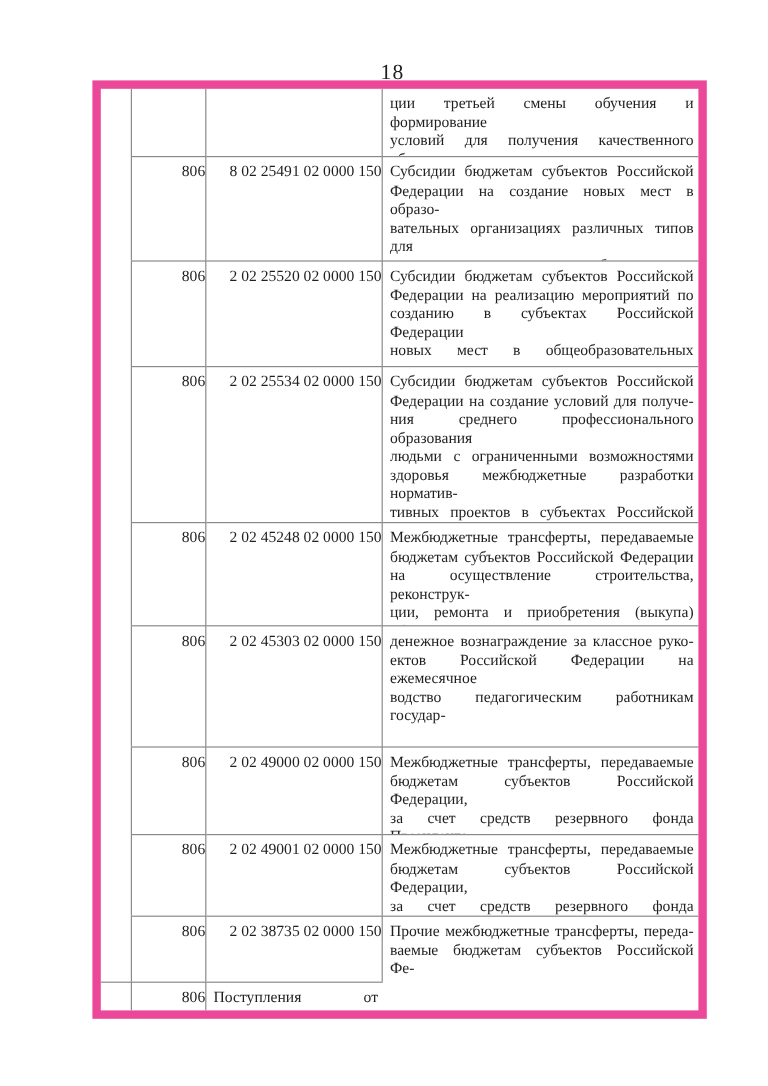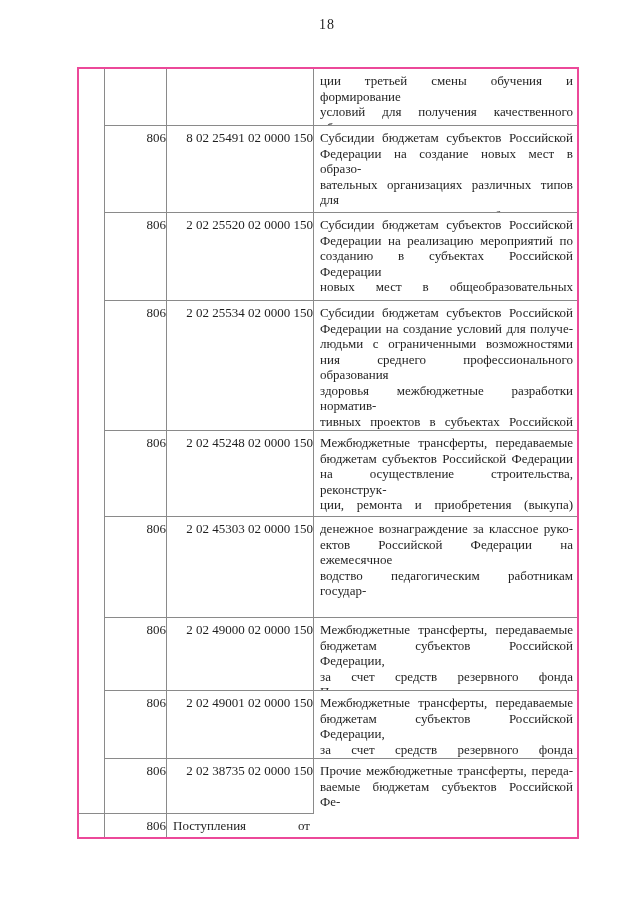--- a/index.html
+++ b/index.html
@@ -10,36 +10,36 @@
   body {
     width: 640px;
     height: 905px;
     position: relative;
     font-family: "Liberation Serif", "DejaVu Serif", serif;
     color: #1f1f1f;
     overflow: hidden;
   }
   .page-number {
     position: absolute;
-    top: 17px;
+    top: 50px;
     left: 77px;
     width: 500px;
     text-align: center;
-    font-size: 14px;
+    font-size: 18px;
     letter-spacing: 1px;
   }
   .doc-table {
     position: absolute;
     left: 77px;
     top: 67px;
     width: 498px;
     display: grid;
     grid-template-columns: 26px 62px 147px 1fr;
     grid-template-rows: 56px 87px 88px 130px 86px 101px 73px 68px 55px 24px;
-    border: 2px solid #ec4899;
+    border: 7px solid #ec4899;
     background: #ffffff;
   }
   .cell {
     box-sizing: border-box;
     height: 100%;
     overflow: hidden;
     font-size: 13px;
     line-height: 15.5px;
     padding-top: 4px;
   }
@@ -97,22 +97,22 @@
       <div class="line">Федерации на реализацию мероприятий по</div>
       <div class="line">созданию в субъектах Российской Федерации</div>
       <div class="line">новых мест в общеобразовательных организа-</div>
     </div>
     <div class="cell group-col"></div>
     <div class="cell admin sep">806</div>
     <div class="cell code sep">2 02 25534 02 0000 150</div>
     <div class="cell desc sep">
       <div class="line">Субсидии бюджетам субъектов Российской</div>
       <div class="line">Федерации на создание условий для получе-</div>
+      <div class="line">ния среднего профессионального образования</div>
       <div class="line">людьми с ограниченными возможностями</div>
-      <div class="line">ния среднего профессионального образования</div>
       <div class="line">здоровья межбюджетные разработки норматив-</div>
       <div class="line">тивных проектов в субъектах Российской Фе-</div>
     </div>
     <div class="cell group-col"></div>
     <div class="cell admin sep">806</div>
     <div class="cell code sep">2 02 45248 02 0000 150</div>
     <div class="cell desc sep">
       <div class="line">Межбюджетные трансферты, передаваемые</div>
       <div class="line">бюджетам субъектов Российской Федерации</div>
       <div class="line">на осуществление строительства, реконструк-</div>

